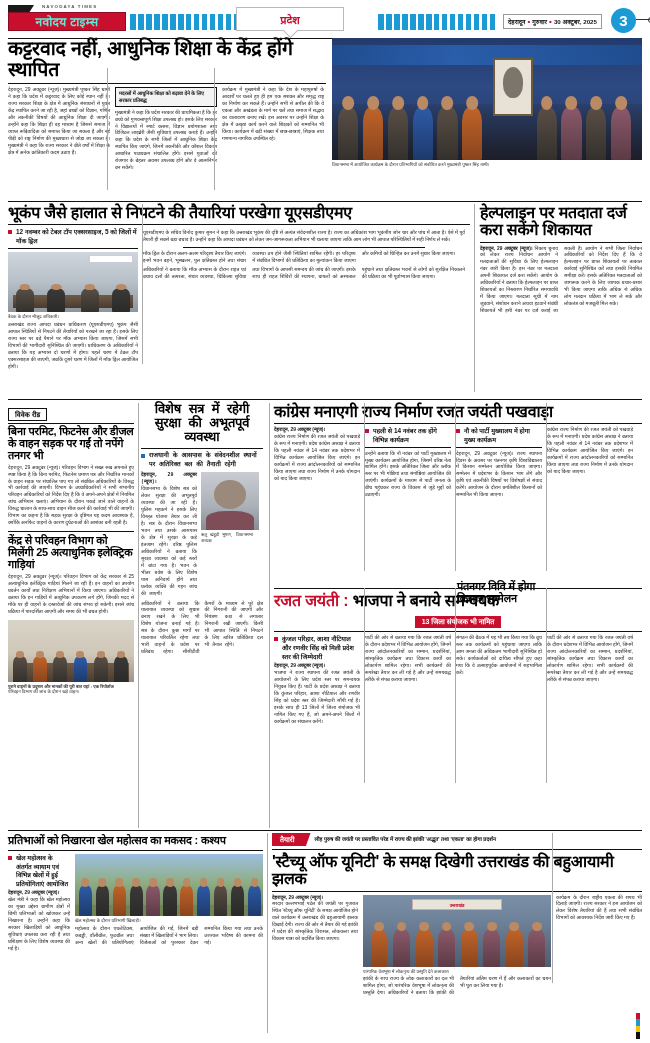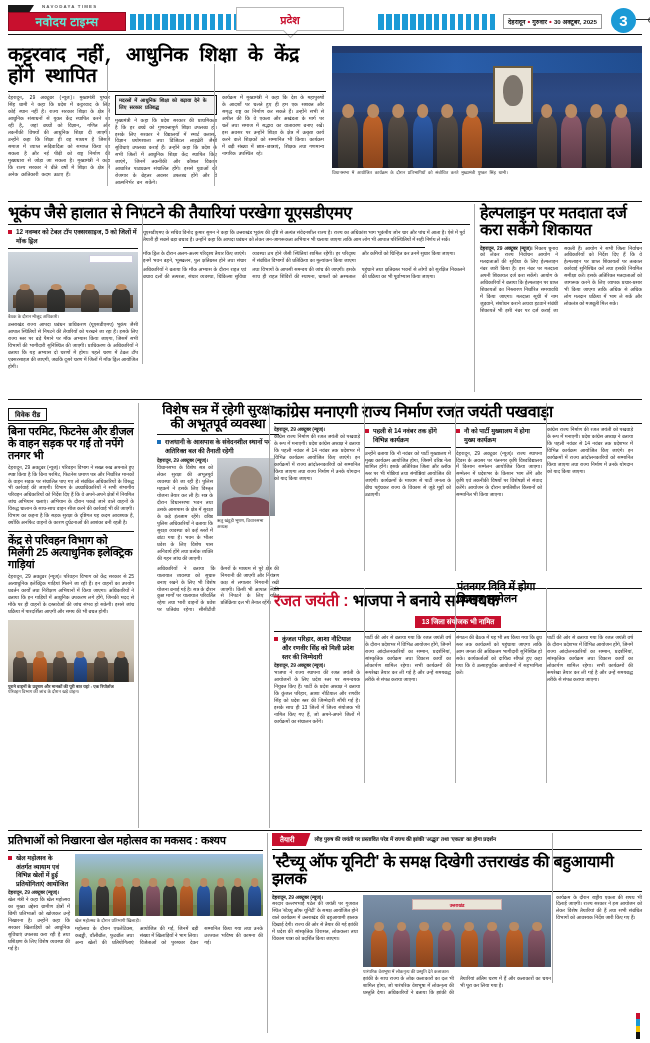--- a/index.html
+++ b/index.html
@@ -231,21 +231,21 @@
     <div class="mh-date">
       <span>देहरादून</span>
       <span class="dot">•</span>
       <span>गुरुवार</span>
       <span class="dot">•</span>
       <span>30 अक्टूबर, 2025</span>
     </div>
     <div class="mh-pageno">3</div>
   </div>
 
-  <div class="sec" style="padding:8px 8px;font-family:Liberation Mono, monospace;">
+  <div class="sec" style="padding:0 8px;">
     <div class="hline" style="left:8px; right:8px; top:0;"></div>
 
     <div style="display:flex; gap:6px; margin-top:4px;">
       <div style="width:318px;">
         <div class="hl h1">कट्टरवाद नहीं, आधुनिक शिक्षा के केंद्र होंगे स्थापित</div>
         <div class="hline" style="position:relative; margin:3px 0 3px 0; height:1px; background:#111;"></div>
 
         <div style="display:flex; gap:5px;">
           <div style="width:102px;">
             <div class="body tight">देहरादून, 29 अक्टूबर (न्यूज)। मुख्यमंत्री पुष्कर सिंह धामी ने कहा कि प्रदेश में कट्टरवाद के लिए कोई स्थान नहीं है। राज्य सरकार शिक्षा के क्षेत्र में आधुनिक संसाधनों से युक्त केंद्र स्थापित करने जा रही है, जहां बच्चों को विज्ञान, गणित और तकनीकी विषयों की आधुनिक शिक्षा दी जाएगी। उन्होंने कहा कि शिक्षा ही वह माध्यम है जिससे समाज में व्याप्त रूढ़िवादिता को समाप्त किया जा सकता है और नई पीढ़ी को राष्ट्र निर्माण की मुख्यधारा से जोड़ा जा सकता है। मुख्यमंत्री ने कहा कि राज्य सरकार ने बीते वर्षों में शिक्षा के क्षेत्र में अनेक क्रांतिकारी कदम उठाए हैं।</div>
@@ -360,21 +360,21 @@
         <i style="left:68%;width:11%"></i>
           <i style="left:84%;width:11%"></i>
       </div>
     </div>
     <div class="cap" style="margin-top:2px; font-weight:bold;">पुराने वाहनों के प्रदूषण और मानकों की पूरी बात यहां : एक रिपोर्ताज</div>
     <div class="cap">परिवहन विभाग की जांच के दौरान खड़े वाहन।</div>
   </div>
 
   <div class="vline" style="left:138px; top:403px; height:425px;"></div>
 
-  <div style="position:absolute; left:157px; top:403px; width:122px;">
+  <div style="position:absolute; left:141px; top:403px; width:122px;font-family:Liberation Mono, monospace;">
     <div class="hl h3" style="text-align:center;">विशेष सत्र में रहेगी सुरक्षा की अभूतपूर्व व्यवस्था</div>
     <div style="height:1px;background:#111;margin:3px 0;"></div>
     <ul class="bullets blue">
       <li>राजधानी के आसपास के संवेदनशील स्थानों पर अतिरिक्त बल की तैनाती रहेगी</li>
     </ul>
     <div style="display:flex;gap:4px;margin-top:3px;">
       <div style="width:56px;">
         <div class="body tight"><span style="font-weight:bold">देहरादून, 29 अक्टूबर (न्यूज)।</span></div>
         <div class="body tight">विधानसभा के विशेष सत्र को लेकर सुरक्षा की अभूतपूर्व व्यवस्था की जा रही है। पुलिस महकमे ने इसके लिए विस्तृत योजना तैयार कर ली है। सत्र के दौरान विधानसभा भवन तथा उसके आसपास के क्षेत्र में सुरक्षा के कड़े इंतजाम रहेंगे। वरिष्ठ पुलिस अधिकारियों ने बताया कि सुरक्षा व्यवस्था को कई स्तरों में बांटा गया है। भवन के भीतर प्रवेश के लिए विशेष पास अनिवार्य होंगे तथा प्रत्येक व्यक्ति की गहन जांच की जाएगी।</div>
       </div>

